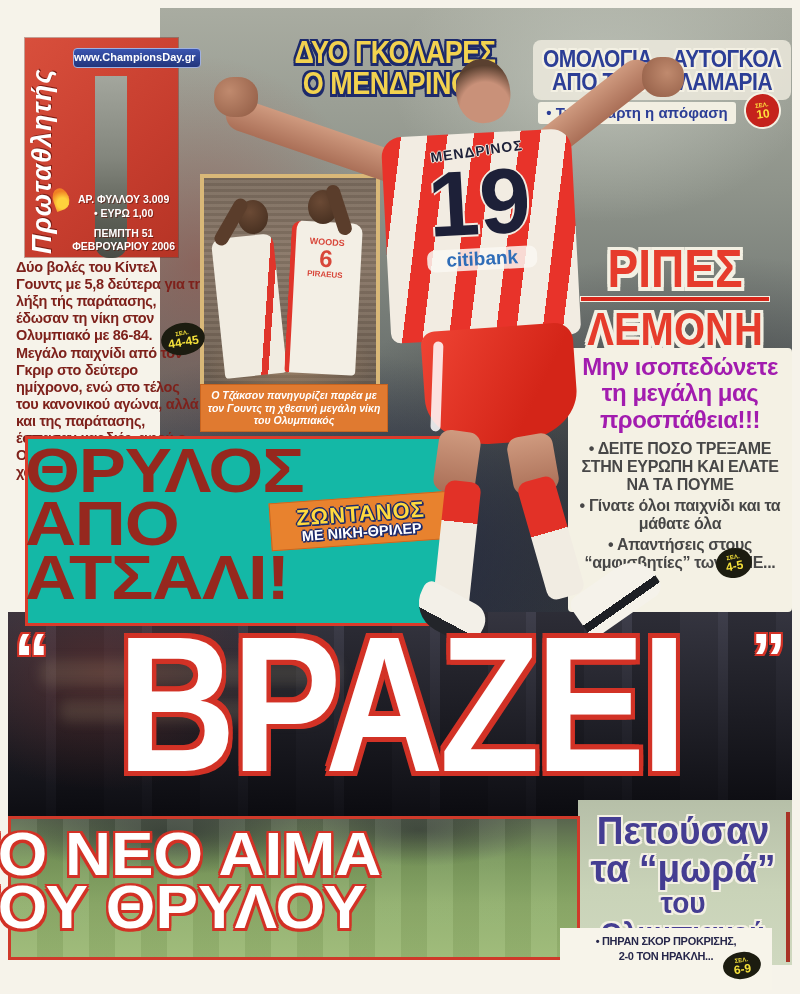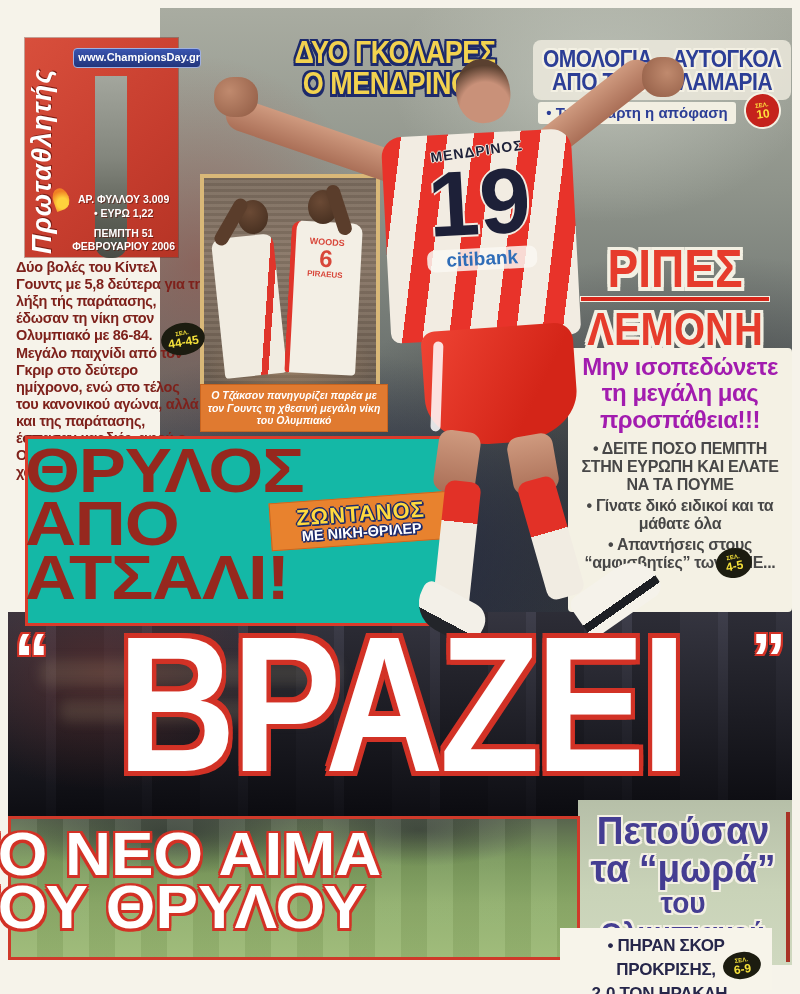--- a/index.html
+++ b/index.html
@@ -31,21 +31,21 @@
     background:linear-gradient(135deg,#d84f3c,#c63d2e 60%,#b63425);box-shadow:0 0 0 1px rgba(120,30,20,.4);}
   .pi-slot{position:absolute;left:70px;top:38px;width:32px;height:182px;border-radius:0 0 14px 14px;
     background:linear-gradient(180deg,#a3a69d,#83867d 45%,#5a5d54 80%,#4a4d45);}
   .nameplate{position:absolute;left:2px;top:4px;height:212px;width:34px;z-index:2;
     writing-mode:vertical-rl;transform:rotate(180deg);color:#fff;font-style:italic;font-weight:bold;
     font-size:27px;letter-spacing:1px;text-shadow:1px 1px 0 #7c1d14;}
   .flame{position:absolute;left:28px;top:150px;width:16px;height:22px;z-index:3;
     background:radial-gradient(circle at 50% 70%, #ffd23c 30%, #f08024 70%);border-radius:50% 50% 50% 0;transform:rotate(-20deg);}
   .url-pill{position:absolute;left:48px;top:10px;width:126px;height:18px;z-index:3;
     background:linear-gradient(180deg,#3a55b0,#22357c);border:1px solid #9fb0e0;border-radius:4px;
-    color:#fff;font-size:11px;font-weight:bold;text-align:right;line-height:17px;}
+    color:#fff;font-size:11px;font-weight:bold;text-align:left;line-height:17px;}
   .issue-block{position:absolute;right:3px;bottom:3px;z-index:3;text-align:center;color:#fff;
     font-weight:bold;font-size:10.5px;line-height:1.3;text-shadow:1px 1px 0 rgba(90,20,10,.6);}
   .issue-block .gap{height:6px;}
 
   
   .o-navy{text-shadow:2px 0 0 #1d2a6b,-2px 0 0 #1d2a6b,0 2px 0 #1d2a6b,0 -2px 0 #1d2a6b,2px 2px 0 #1d2a6b,-2px -2px 0 #1d2a6b,2px -2px 0 #1d2a6b,-2px 2px 0 #1d2a6b;}
   .o-white{text-shadow:2px 0 0 #f3f0e3,-2px 0 0 #f3f0e3,0 2px 0 #f3f0e3,0 -2px 0 #f3f0e3,2px 2px 0 #f3f0e3,-2px -2px 0 #f3f0e3,2px -2px 0 #f3f0e3,-2px 2px 0 #f3f0e3;}
   .o-white3{text-shadow:3px 0 0 #f3f0e3,-3px 0 0 #f3f0e3,0 3px 0 #f3f0e3,0 -3px 0 #f3f0e3,3px 3px 0 #f3f0e3,-3px -3px 0 #f3f0e3,3px -3px 0 #f3f0e3,-3px 3px 0 #f3f0e3;}
   .o-red{text-shadow:4px 0 0 #d23226,-4px 0 0 #d23226,0 4px 0 #d23226,0 -4px 0 #d23226,4px 4px 0 #d23226,-4px -4px 0 #d23226,4px -4px 0 #d23226,-4px 4px 0 #d23226;}
   .o-red2{text-shadow:2px 0 0 #d23226,-2px 0 0 #d23226,0 2px 0 #d23226,0 -2px 0 #d23226,2px 2px 0 #d23226,-2px -2px 0 #d23226,2px -2px 0 #d23226,-2px 2px 0 #d23226;}
@@ -164,21 +164,21 @@
   .grassbox .gl{color:#fff;font-weight:900;font-size:54px;line-height:.98;white-space:nowrap;
     transform:scale(1.18,1.12);transform-origin:center top;}
   .grassbox .gl1{margin-top:6px;}
 
   
   .petousan{position:absolute;left:578px;top:812px;width:210px;z-index:3;text-align:center;line-height:1.02;}
   .petousan .p1{color:#443d92;font-weight:900;font-size:37px;transform:scaleY(1.05);}
   .petousan .p2{color:#443d92;font-weight:900;font-size:37px;transform:scaleY(1.05);}
   .petousan .p3{color:#443d92;font-weight:900;font-size:28px;margin-top:3px;transform:scaleY(1.05);}
   .white-strip{position:absolute;left:560px;top:928px;width:212px;height:56px;z-index:3;background:#f7f4ea;
-    color:#26264a;font-weight:900;font-size:17px;line-height:1.4;text-align:center;padding-top:6px;letter-spacing:-0.3px;}
+    color:#26264a;font-weight:900;font-size:11px;line-height:1.4;text-align:center;padding-top:6px;letter-spacing:-0.3px;}
 </style>
 </head>
 <body>
 
 <div id="page">
 
   <div class="photo-top"></div>
   <div class="band-dark"></div>
   <div class="ghost-streak gs1"></div>
   <div class="ghost-streak gs2"></div>
@@ -205,21 +205,21 @@
     <div class="boot-r"></div>
   </div>
 
   <div class="masthead">
     <div class="pi-slot"></div>
     <div class="nameplate">Πρωταθλητής</div>
     <div class="flame"></div>
     <div class="url-pill">www.ChampionsDay.gr</div>
     <div class="issue-block">
       <div>ΑΡ. ΦΥΛΛΟΥ 3.009</div>
-      <div>• ΕΥΡΩ 1,22</div>
+      <div>• ΕΥΡΩ 1,00</div>
       <div class="gap"></div>
       <div>ΠΕΜΠΤΗ 51</div>
       <div>ΦΕΒΡΟΥΑΡΙΟΥ 2006</div>
     </div>
   </div>
 
   <div class="top-center o-navy">
     <div>ΔΥΟ ΓΚΟΛΑΡΕΣ</div>
     <div>Ο ΜΕΝΔΡΙΝΟΣ</div>
   </div>
@@ -246,42 +246,42 @@
     <div class="pl-head ph1"></div>
     <div class="pl-head ph2"></div>
     <div class="pl-arm pa1"></div>
     <div class="pl-arm pa2"></div>
     <div class="inset-jersey">
       <div class="jn">WOODS</div>
       <div class="jnum">6</div>
       <div class="js">PIRAEUS</div>
     </div>
   </div>
-  <div class="inset-caption">Ο Τζάκσον πανηγυρίζει παρέα με τον Γουντς τη χθεσινή μεγάλη νίκη του Ολυμπιακό</div>
+  <div class="inset-caption">Ο Τζάκσον πανηγυρίζει παρέα με τον Γουντς τη χθεσινή μεγάλη νίκη του Ολυμπιακός</div>
 
   <div class="thrylos">
     <div class="ln">ΘΡΥΛΟΣ</div>
     <div class="ln">ΑΠΟ</div>
     <div class="ln">ΑΤΣΑΛΙ!</div>
     <div class="zontanos">
       <div class="z1">ΖΩΝΤΑΝΟΣ</div>
       <div class="z2">ΜΕ ΝΙΚΗ-ΘΡΙΛΕΡ</div>
     </div>
   </div>
 
   <div class="ripes">
     <div class="r1 o-white3">ΡΙΠΕΣ</div>
     <div class="bar"></div>
     <div class="r2 o-white3">ΛΕΜΟΝΗ</div>
     <div class="bar"></div>
   </div>
   <div class="panel">
     <div class="lead">Μην ισοπεδώνετε τη μεγάλη μας προσπάθεια!!!</div>
-    <div class="bul">• ΔΕΙΤΕ ΠΟΣΟ ΠΕΜΠΤΗ ΣΤΗΝ ΕΥΡΩΠΗ ΚΑΙ ΕΛΑΤΕ ΝΑ ΤΑ ΠΟΥΜΕ</div>
-    <div class="bul">• Γίνατε δικό ειδικοί και τα μάθατε όλα</div>
+    <div class="bul">• ΔΕΙΤΕ ΠΟΣΟ ΤΡΕΞΑΜΕ ΣΤΗΝ ΕΥΡΩΠΗ ΚΑΙ ΕΛΑΤΕ ΝΑ ΤΑ ΠΟΥΜΕ</div>
+    <div class="bul">• Γίνατε όλοι παιχνίδι και τα μάθατε όλα</div>
     <div class="bul">• Απαντήσεις στους “αμφισβητίες” των ΜΜΕ...</div>
   </div>
   <div class="badge badge-dark badge-45">
     <span class="t">ΣΕΛ.</span>
     <span class="n">4-5</span>
   </div>
 
   <div class="vrazei">
     <span class="q q-open o-red2">“</span>
     <div class="main o-red">ΒΡΑΖΕΙ</div>

